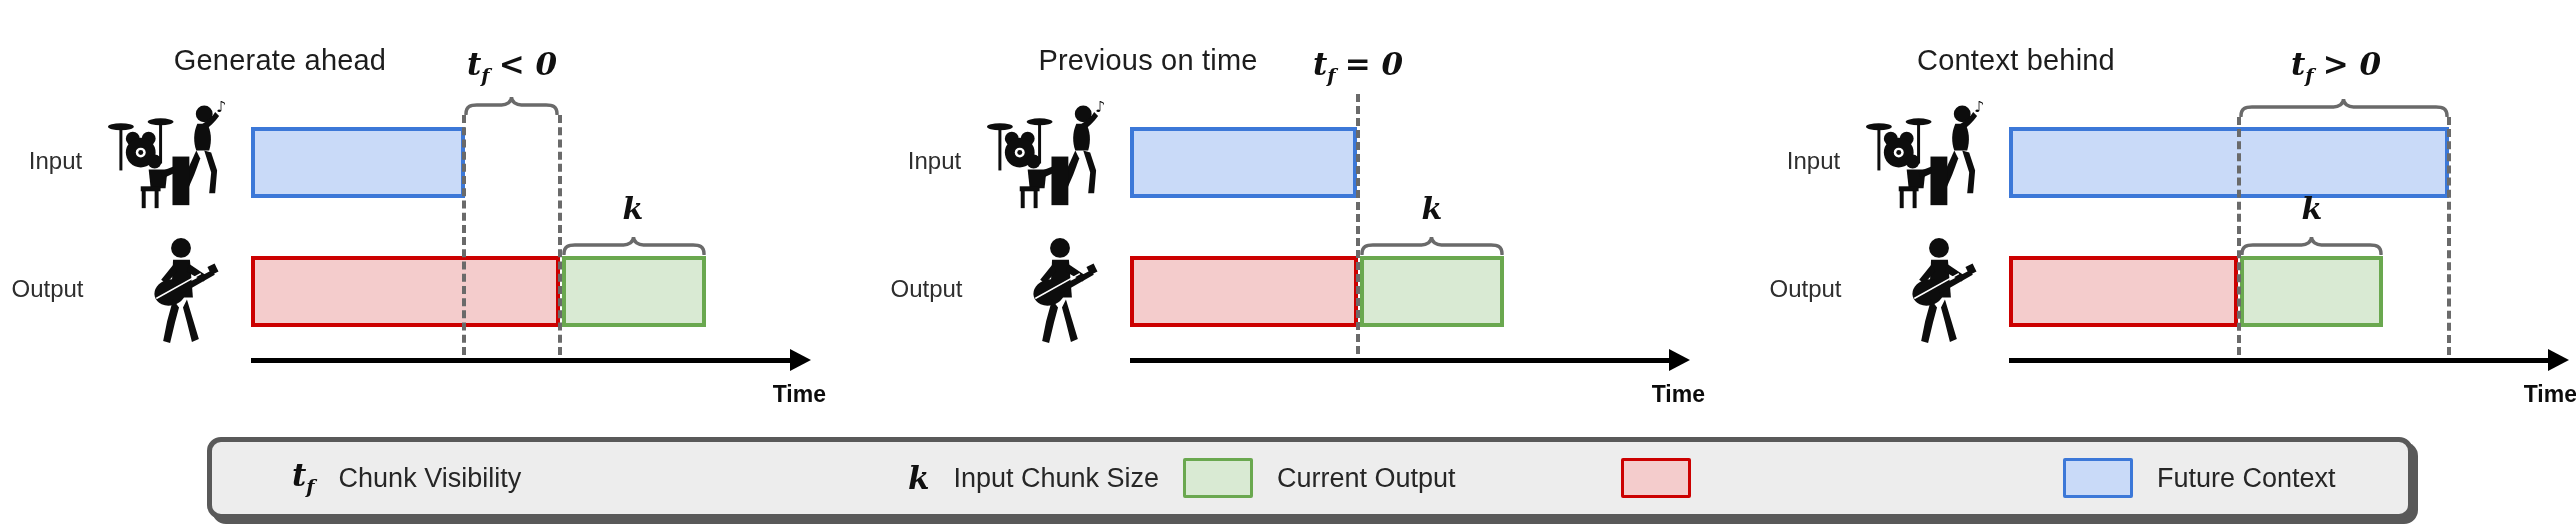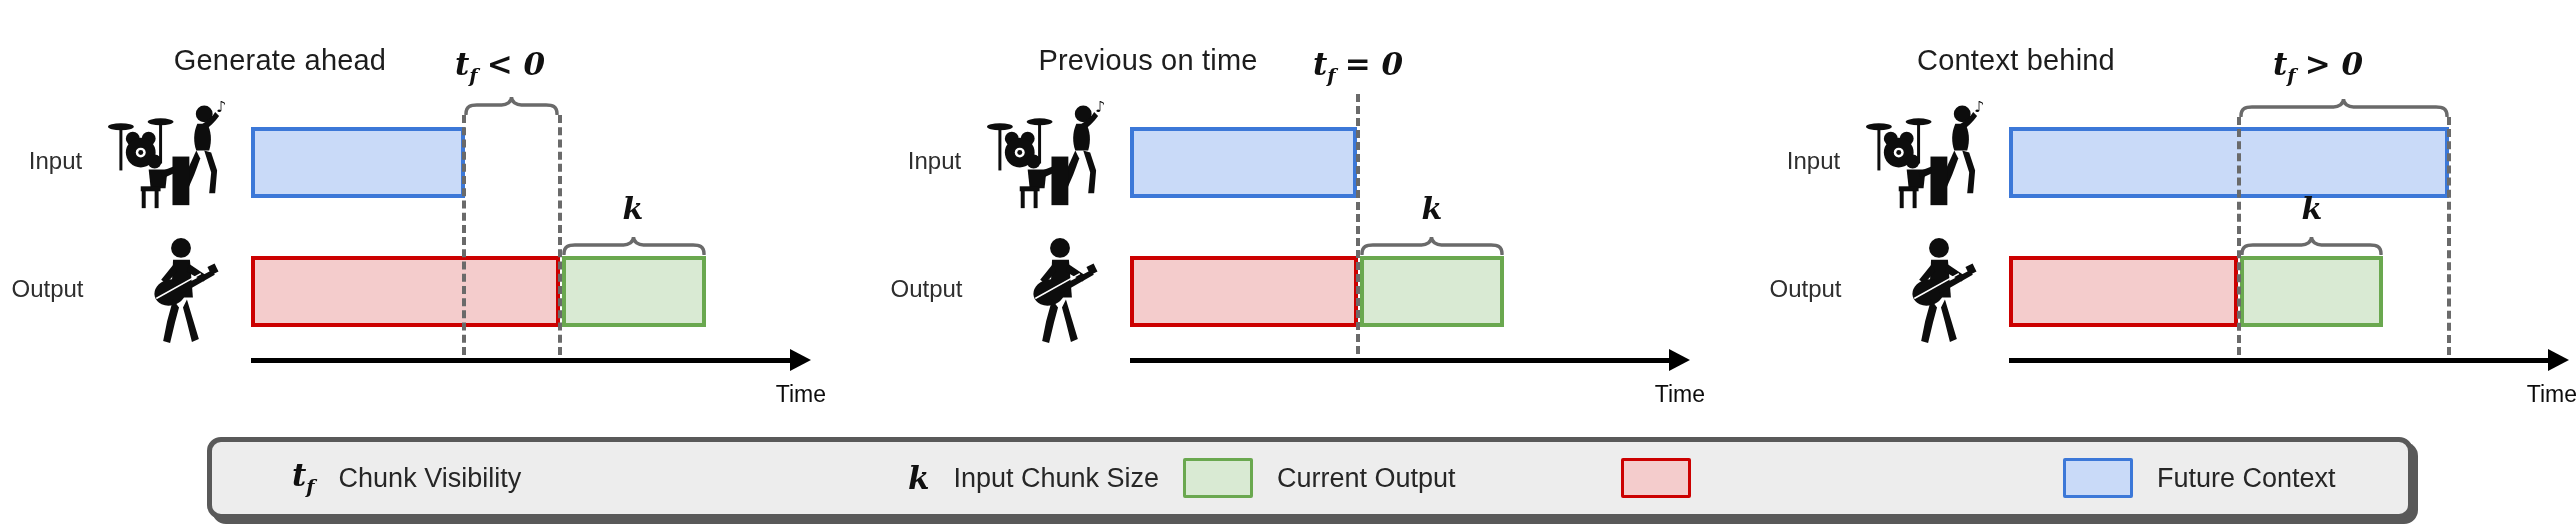--- a/index.html
+++ b/index.html
@@ -16,21 +16,21 @@
   .dash{position:absolute;width:0;border-left:4px dashed #6a6a6a;z-index:5;}
   .brace{position:absolute;z-index:6;}
   .math{font-family:"DejaVu Serif",serif;font-style:italic;font-weight:700;color:#101010;}
   .tf-label{position:absolute;top:46px;transform:translateX(-50%);font-size:31px;white-space:nowrap;}
   .tf-label sub,.lg-sym sub{font-size:.62em;}
   .tf-label .rel{margin-left:9px;}
   .k-label{position:absolute;top:191px;transform:translateX(-50%);font-size:30px;}
   .axis{position:absolute;top:358px;height:5px;background:#000;}
   .arrowhead{position:absolute;top:349px;width:0;height:0;border-top:11px solid transparent;
              border-bottom:11px solid transparent;border-left:21px solid #000;}
-  .time-label{position:absolute;top:381px;width:85px;text-align:right;font-size:23px;font-weight:400;color:#0c0c0c;}
+  .time-label{position:absolute;top:381px;width:85px;text-align:right;font-size:23px;font-weight:700;color:#0c0c0c;}
   .icon{position:absolute;}
   
   #legend{position:absolute;left:207px;top:437px;width:2206px;height:82px;box-sizing:border-box;
           background:var(--lg-fill);border:5px solid var(--lg-border);border-radius:14px;
           box-shadow:5px 5px 0 var(--lg-border);}
   .lg-item{position:absolute;top:0;height:100%;display:flex;align-items:center;}
   .lg-sym{font-size:31px;text-align:center;}
   .lg-label{font-size:27px;color:#262626;margin-left:24px;white-space:nowrap;}
   .swatch{display:inline-block;width:70px;height:40px;box-sizing:border-box;border:3.5px solid;border-radius:2px;}
   .swatch.cur{background:var(--cur-fill);border-color:var(--cur-border);}
@@ -92,21 +92,21 @@
     <div class="box in" style="left:251px;top:127px;width:214px"></div>
     <div class="box prev" style="left:251px;top:256px;width:309px"></div>
     <div class="box cur" style="left:562px;top:256px;width:144px"></div>
 
     <div class="dash" style="left:462px;top:115px;height:240px"></div>
     <div class="dash" style="left:558px;top:115px;height:240px"></div>
 
     <svg class="brace" style="left:464px;top:95px" width="95" height="20" viewBox="0 0 96 20">
       <path d="M2,19 C2,11 7,10 13,10 L38,10 C43,10 48,7 48,2 C48,7 53,10 58,10 L83,10 C89,10 94,11 94,19" fill="none" stroke="#6a6a6a" stroke-width="3.5" stroke-linecap="round"></path>
     </svg>
-    <div class="math tf-label" style="left:500px">
+    <div class="math tf-label" style="left:512px">
       <span>t</span><sub>f</sub><span class="rel">&lt; 0</span>
     </div>
 
     <div class="math k-label" style="left:633px">k</div>
     <svg class="brace" style="left:562px;top:235px" width="144" height="20" viewBox="0 0 145 20">
       <path d="M2,19 C2,11 7,10 13,10 L62,10 C67,10 72,7 72,2 C72,7 77,10 82,10 L132,10 C138,10 143,11 143,19" fill="none" stroke="#6a6a6a" stroke-width="3.5" stroke-linecap="round"></path>
     </svg>
 
     <div class="axis" style="left:251px;width:542px"></div>
     <div class="arrowhead" style="left:790px"></div>
@@ -230,21 +230,21 @@
     <div class="box in" style="left:251px;top:127px;width:440px"></div>
     <div class="box prev" style="left:251px;top:256px;width:229px"></div>
     <div class="box cur" style="left:482px;top:256px;width:143px"></div>
 
     <div class="dash" style="left:479px;top:117px;height:238px"></div>
     <div class="dash" style="left:689px;top:117px;height:238px"></div>
 
     <svg class="brace" style="left:481px;top:97px" width="210" height="20" viewBox="0 0 211 20">
       <path d="M2,19 C2,11 7,10 13,10 L95,10 C100,10 105,7 105,2 C105,7 110,10 115,10 L198,10 C204,10 209,11 209,19" fill="none" stroke="#6a6a6a" stroke-width="3.5" stroke-linecap="round"></path>
     </svg>
-    <div class="math tf-label" style="left:560px">
+    <div class="math tf-label" style="left:578px">
       <span>t</span><sub>f</sub><span class="rel">&gt; 0</span>
     </div>
 
     <div class="math k-label" style="left:554px">k</div>
     <svg class="brace" style="left:482px;top:235px" width="143" height="20" viewBox="0 0 144 20">
       <path d="M2,19 C2,11 7,10 13,10 L62,10 C67,10 72,7 72,2 C72,7 77,10 82,10 L131,10 C137,10 142,11 142,19" fill="none" stroke="#6a6a6a" stroke-width="3.5" stroke-linecap="round"></path>
     </svg>
 
     <div class="axis" style="left:251px;width:542px"></div>
     <div class="arrowhead" style="left:790px"></div>

